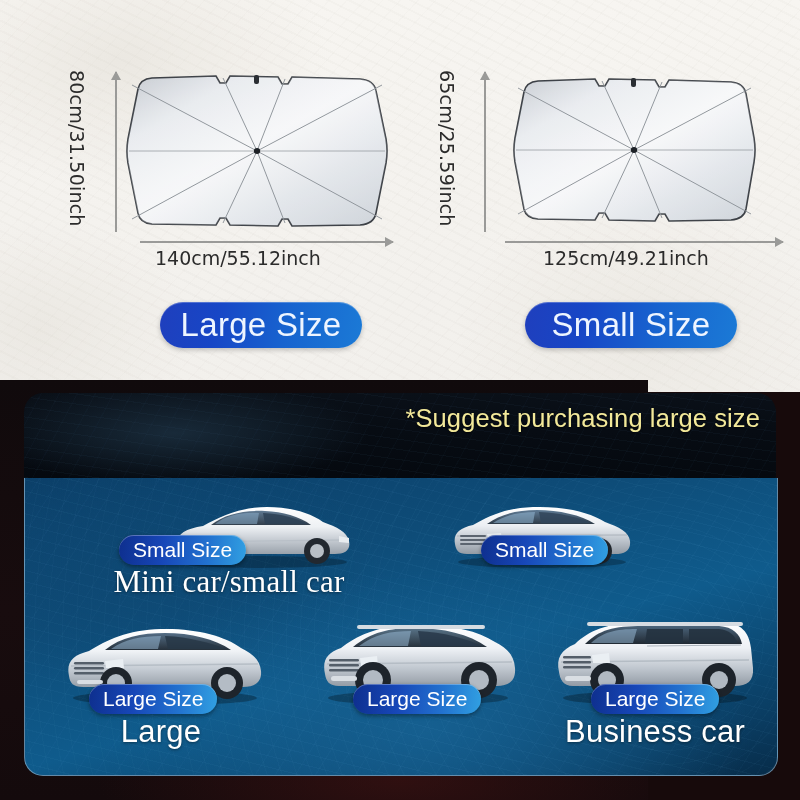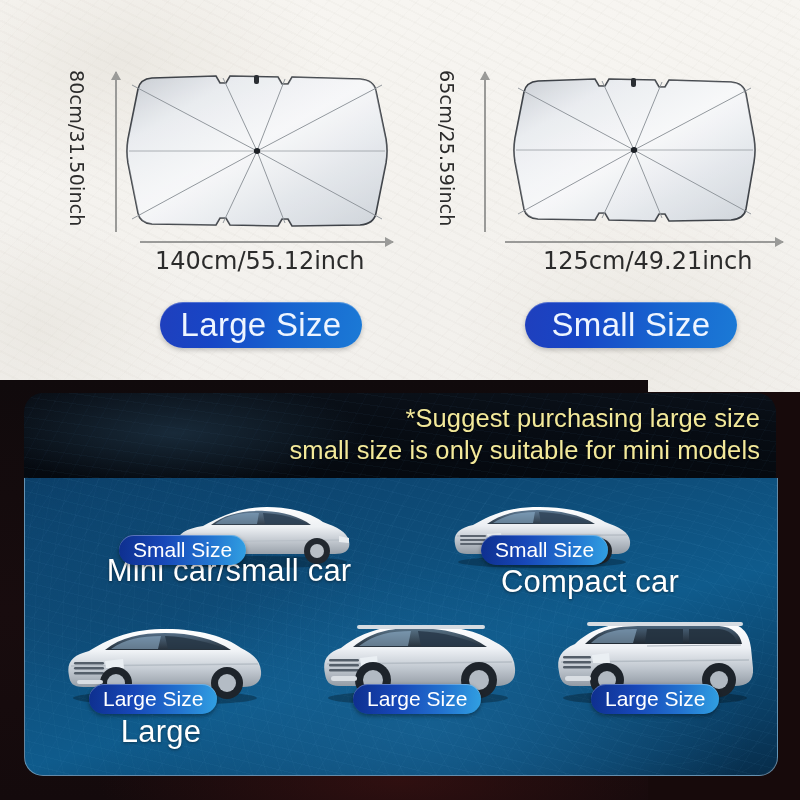--- a/index.html
+++ b/index.html
@@ -34,21 +34,21 @@
   .hline{position:absolute;height:2px;background:#9a9a98;}
   .hline:after{content:"";position:absolute;right:-1px;top:-4px;
     border-top:5px solid transparent;border-bottom:5px solid transparent;border-left:9px solid #9a9a98;}
 
   .vlabel{
     position:absolute;transform:rotate(90deg);transform-origin:left top;
     white-space:nowrap;color:#2b2b2b;font-size:19px;letter-spacing:.2px;
     font-family:"DejaVu Sans", sans-serif;
   }
   .hlabel{
-    position:absolute;white-space:nowrap;color:#2b2b2b;font-size:24px;
+    position:absolute;white-space:nowrap;color:#2b2b2b;font-size:19px;
     font-family:"DejaVu Sans", sans-serif;
   }
 
   
   .shade{position:absolute;}
   .shade svg{display:block;width:100%;height:100%;}
 
   
   .pill-big{
     position:absolute;display:flex;align-items:center;justify-content:center;
@@ -229,21 +229,20 @@
 
       <div class="pill-big" style="left:525px;top:302px;width:212px;height:46px;">Small Size</div>
     </div>
   </div>
 
   <div class="dark-wrap">
 
     <div class="banner">
       <div class="banner-text">
         <div>*Suggest purchasing large size</div>
-        <div>small size is only suitable for mini models</div>
       </div>
     </div>
 
     <div class="blue-panel">
 
       <div class="cell" style="left:28px;top:8px;width:352px;height:118px;">
         <div class="car" style="left:110px;top:10px;width:195px;height:72px;">
           <svg viewBox="0 0 195 72">
             <defs>
               <linearGradient id="cA" x1="0" y1="0" x2="0" y2="1">
@@ -265,21 +264,21 @@
             <path d="M100,17 C118,18 134,22 145,28 L102,28 Z" fill="#2e4256" opacity=".85"></path>
             <path d="M16,46 L182,44" stroke="#b9c0c8" stroke-width="1.3" fill="none"></path>
             <circle cx="51" cy="55" r="13" fill="#22282f"></circle>
               <circle cx="51" cy="55" r="7" fill="#b9c0c7"></circle>
             <circle cx="154" cy="55" r="13" fill="#22282f"></circle>
               <circle cx="154" cy="55" r="7" fill="#b9c0c7"></circle>
             <path d="M176,40 L186,42 L186,47 L176,46 Z" fill="#e8ecef"></path>
           </svg>
         </div>
         <div class="pill-small" style="left:66px;top:49px;">Small Size</div>
-        <div class="caption" style="top:67px;">Mini car/small car</div>
+        <div class="caption" style="top:78px;font-family:Liberation Serif, serif;">Mini car/small car</div>
       </div>
 
       <div class="cell" style="left:400px;top:8px;width:330px;height:118px;">
         <div class="car" style="left:22px;top:8px;width:190px;height:76px;">
           <svg viewBox="0 0 190 76">
             <defs>
               <linearGradient id="cB" x1="0" y1="0" x2="0" y2="1">
                 <stop offset="0%" stop-color="#ffffff"></stop>
                   <stop offset="40%" stop-color="#eceff3"></stop>
                 <stop offset="70%" stop-color="#bfc6ce"></stop>
@@ -303,21 +302,20 @@
               <rect x="13" y="49" width="26" height="2" rx="1"></rect>
             </g>
             <path d="M40,40 L54,39 L55,46 L41,46 Z" fill="#e9eef2"></path>
             <circle cx="48" cy="57" r="13" fill="#20262d"></circle>
               <circle cx="48" cy="57" r="7" fill="#b6bdc5"></circle>
             <circle cx="152" cy="57" r="13" fill="#20262d"></circle>
               <circle cx="152" cy="57" r="7" fill="#b6bdc5"></circle>
           </svg>
         </div>
         <div class="pill-small" style="left:56px;top:49px;">Small Size</div>
-        <div class="caption" style="top:78px;">Compact car</div>
       </div>
 
       <div class="cell" style="left:2px;top:136px;width:268px;height:150px;">
         <div class="car" style="left:34px;top:0px;width:206px;height:94px;">
           <svg viewBox="0 0 206 94">
             <defs>
               <linearGradient id="cC" x1="0" y1="0" x2="0" y2="1">
                 <stop offset="0%" stop-color="#ffffff"></stop>
                   <stop offset="38%" stop-color="#f0f3f6"></stop>
                 <stop offset="70%" stop-color="#c4cbd3"></stop>
@@ -423,17 +421,18 @@
             </g>
             <path d="M41,41 L58,39 L59,49 L42,49 Z" fill="#eaeff3"></path>
             <circle cx="56" cy="66" r="17" fill="#1d232a"></circle>
               <circle cx="56" cy="66" r="9" fill="#b1b9c2"></circle>
             <circle cx="168" cy="66" r="17" fill="#1d232a"></circle>
               <circle cx="168" cy="66" r="9" fill="#b1b9c2"></circle>
             <rect x="14" y="62" width="26" height="5" rx="2.5" fill="#d9dee3"></rect>
           </svg>
         </div>
         <div class="pill-small" style="left:56px;top:70px;">Large Size</div>
+        <div class="caption" style="top:100px;">Business car</div>
       </div>
 
     </div>
   </div>
 </div>
 
 </body></html>

